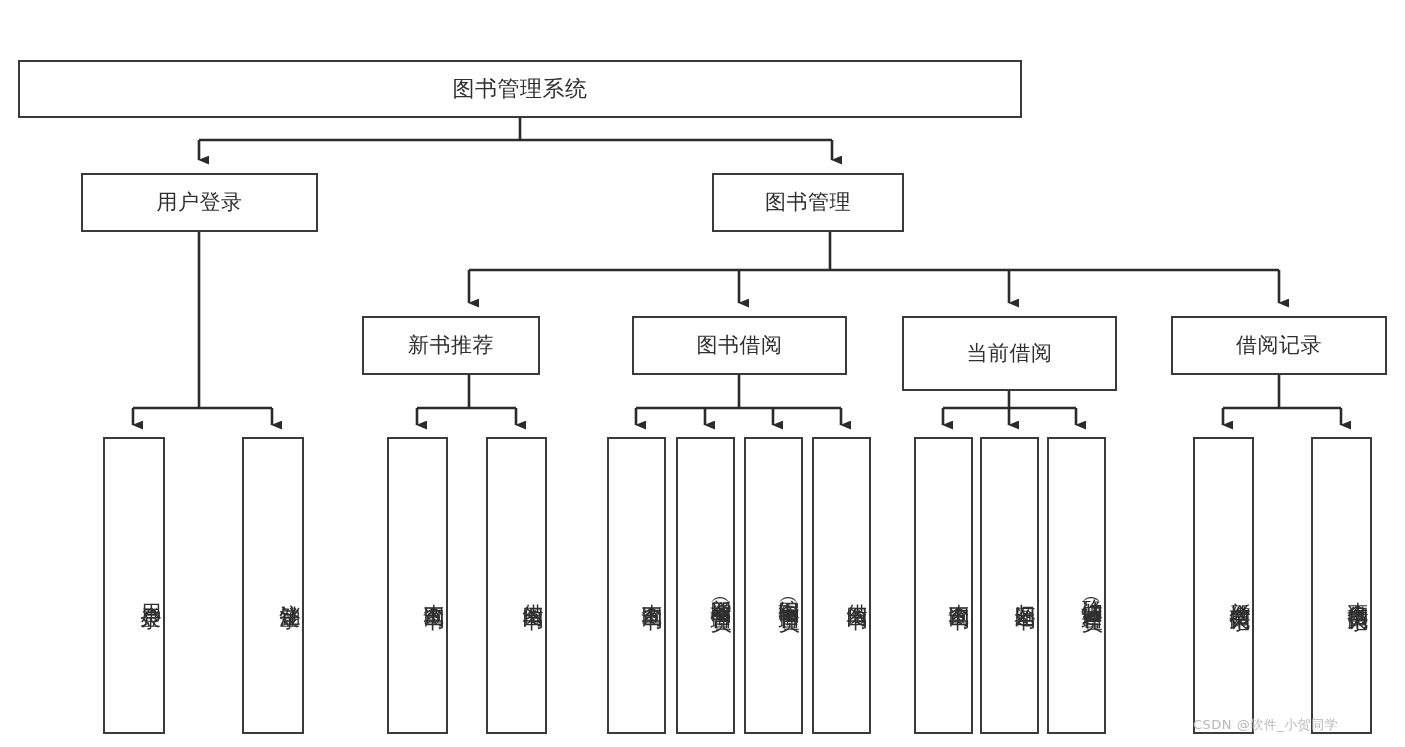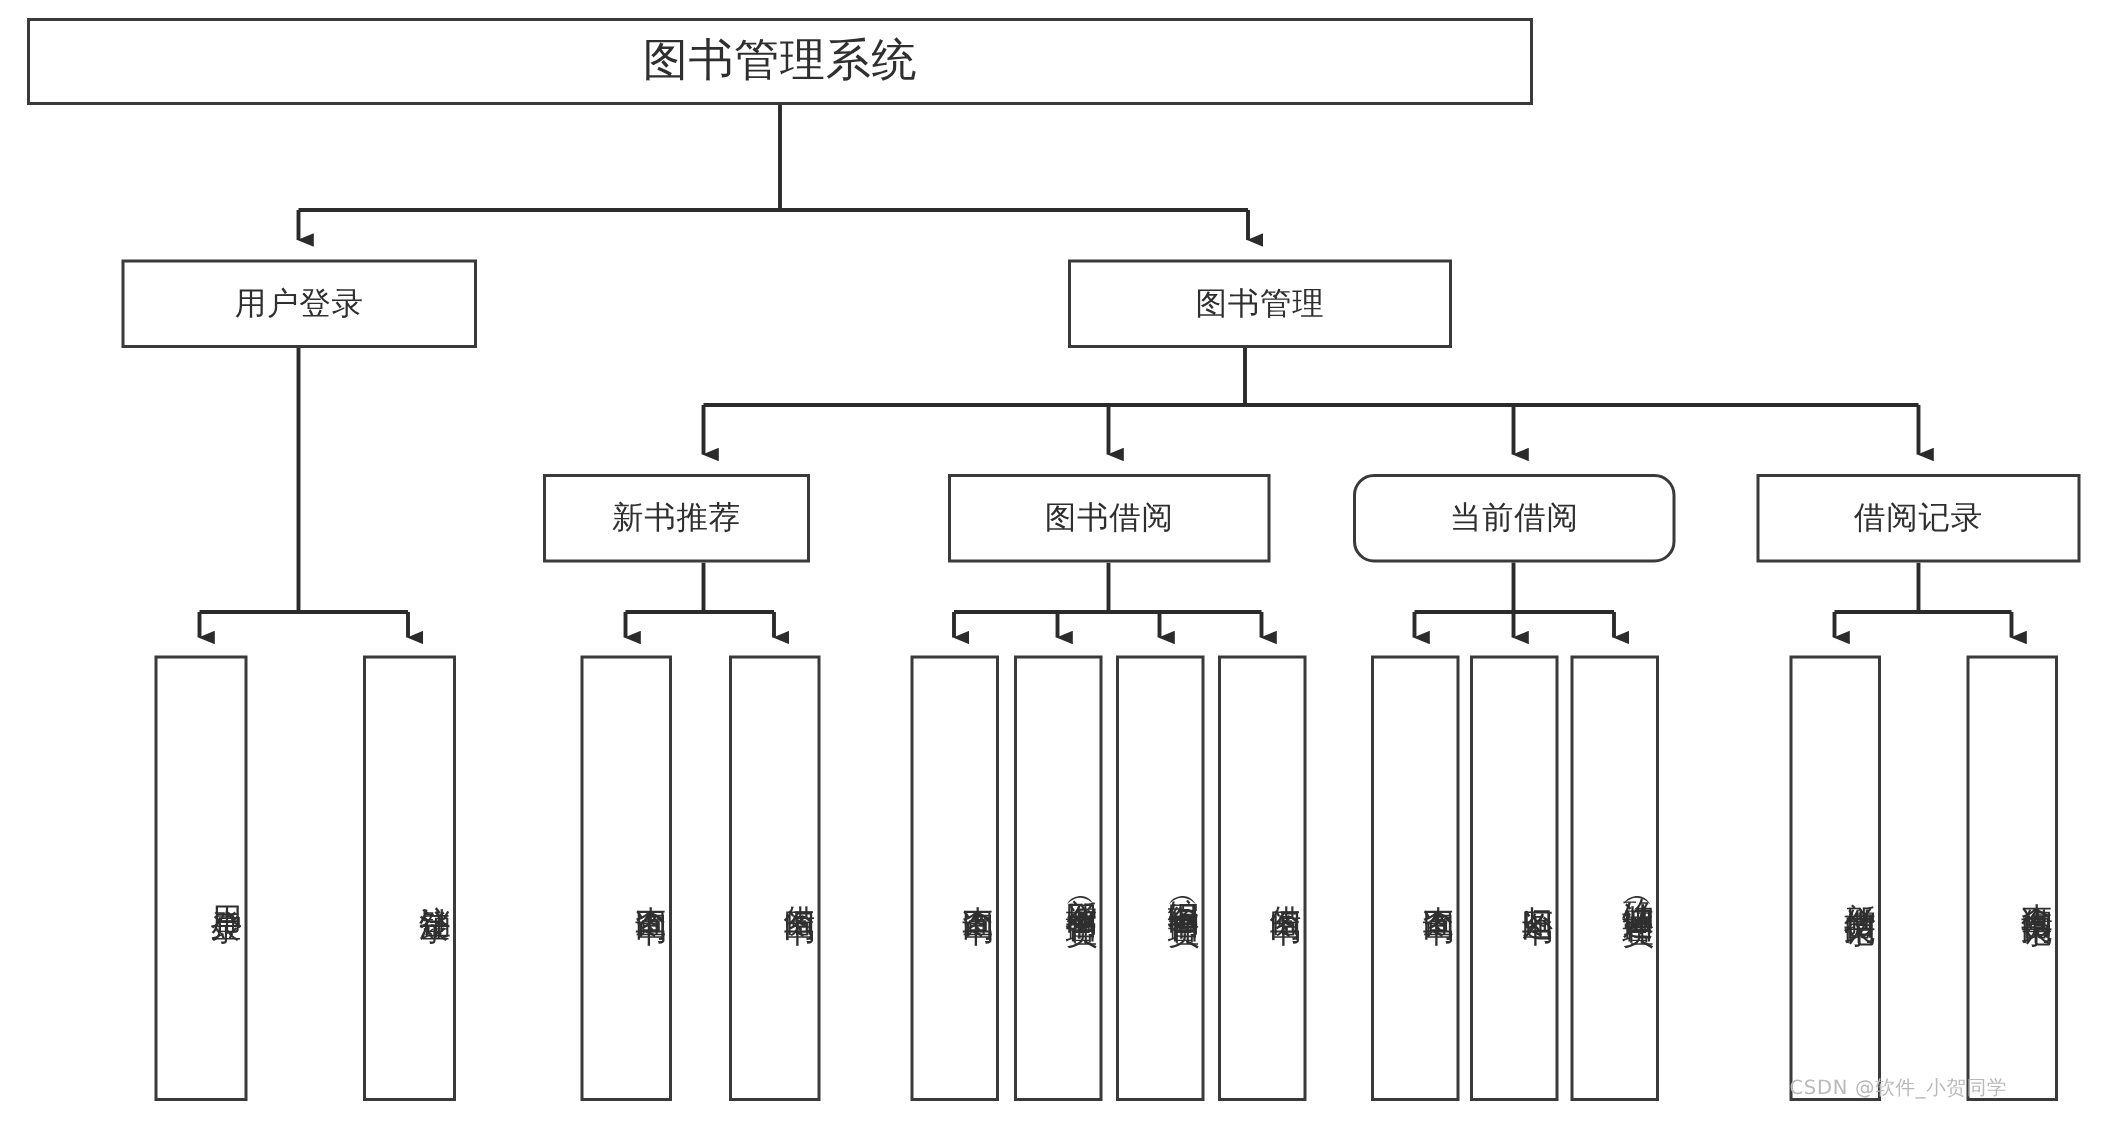--- a/index.html
+++ b/index.html
@@ -50,21 +50,22 @@
     align-items: flex-start;
     justify-content: center;
     padding-top: 10px;
   }
   .node.vert .vtext {
     writing-mode: vertical-rl;
     text-orientation: upright;
     display: block;
   }
   .node.root {
-    font-size: 30px;
+    font-size: 22px;
+    margin-top: 48px;
   }
   #watermark {
     position: absolute;
     color: #b9b9b9;
     font-size: 13px;
     letter-spacing: 0.5px;
     white-space: nowrap;
     user-select: none;
   }
 </style>
@@ -119,25 +120,25 @@
       <line x1="1279" y1="375" x2="1279" y2="408"></line>
       <line x1="1223" y1="408" x2="1341" y2="408"></line>
       <line x1="1223" y1="408" x2="1223" y2="425" marker-end="url(#arrowhead)"></line>
       <line x1="1341" y1="408" x2="1341" y2="425" marker-end="url(#arrowhead)"></line>
     </g>
   </svg>
 
   <div class="node horiz root" style="left:18px; top:12px; width:1004px; height:58px;">图书管理系统</div>
 
   <div class="node horiz" style="left:81px; top:173px; width:237px; height:59px;">用户登录</div>
-  <div class="node horiz" style="left:712px; top:173px; width:256px; height:59px;">图书管理</div>
+  <div class="node horiz" style="left:712px; top:173px; width:192px; height:59px;">图书管理</div>
 
   <div class="node horiz" style="left:362px; top:316px; width:178px; height:59px;">新书推荐</div>
   <div class="node horiz" style="left:632px; top:316px; width:215px; height:59px;">图书借阅</div>
-  <div class="node horiz" style="left:902px; top:316px; width:215px; height:59px;border-radius:14px;">当前借阅</div>
+  <div class="node horiz" style="left:902px; top:316px; width:215px; height:75px;">当前借阅</div>
   <div class="node horiz" style="left:1171px; top:316px; width:216px; height:59px;">借阅记录</div>
 
   <div class="node vert" style="left:103px; top:437px; width:62px; height:297px;">
     <span class="vtext">用户登录</span>
   </div>
   <div class="node vert" style="left:242px; top:437px; width:62px; height:297px;">
     <span class="vtext">注销登录</span>
   </div>
 
   <div class="node vert" style="left:387px; top:437px; width:61px; height:297px;">

